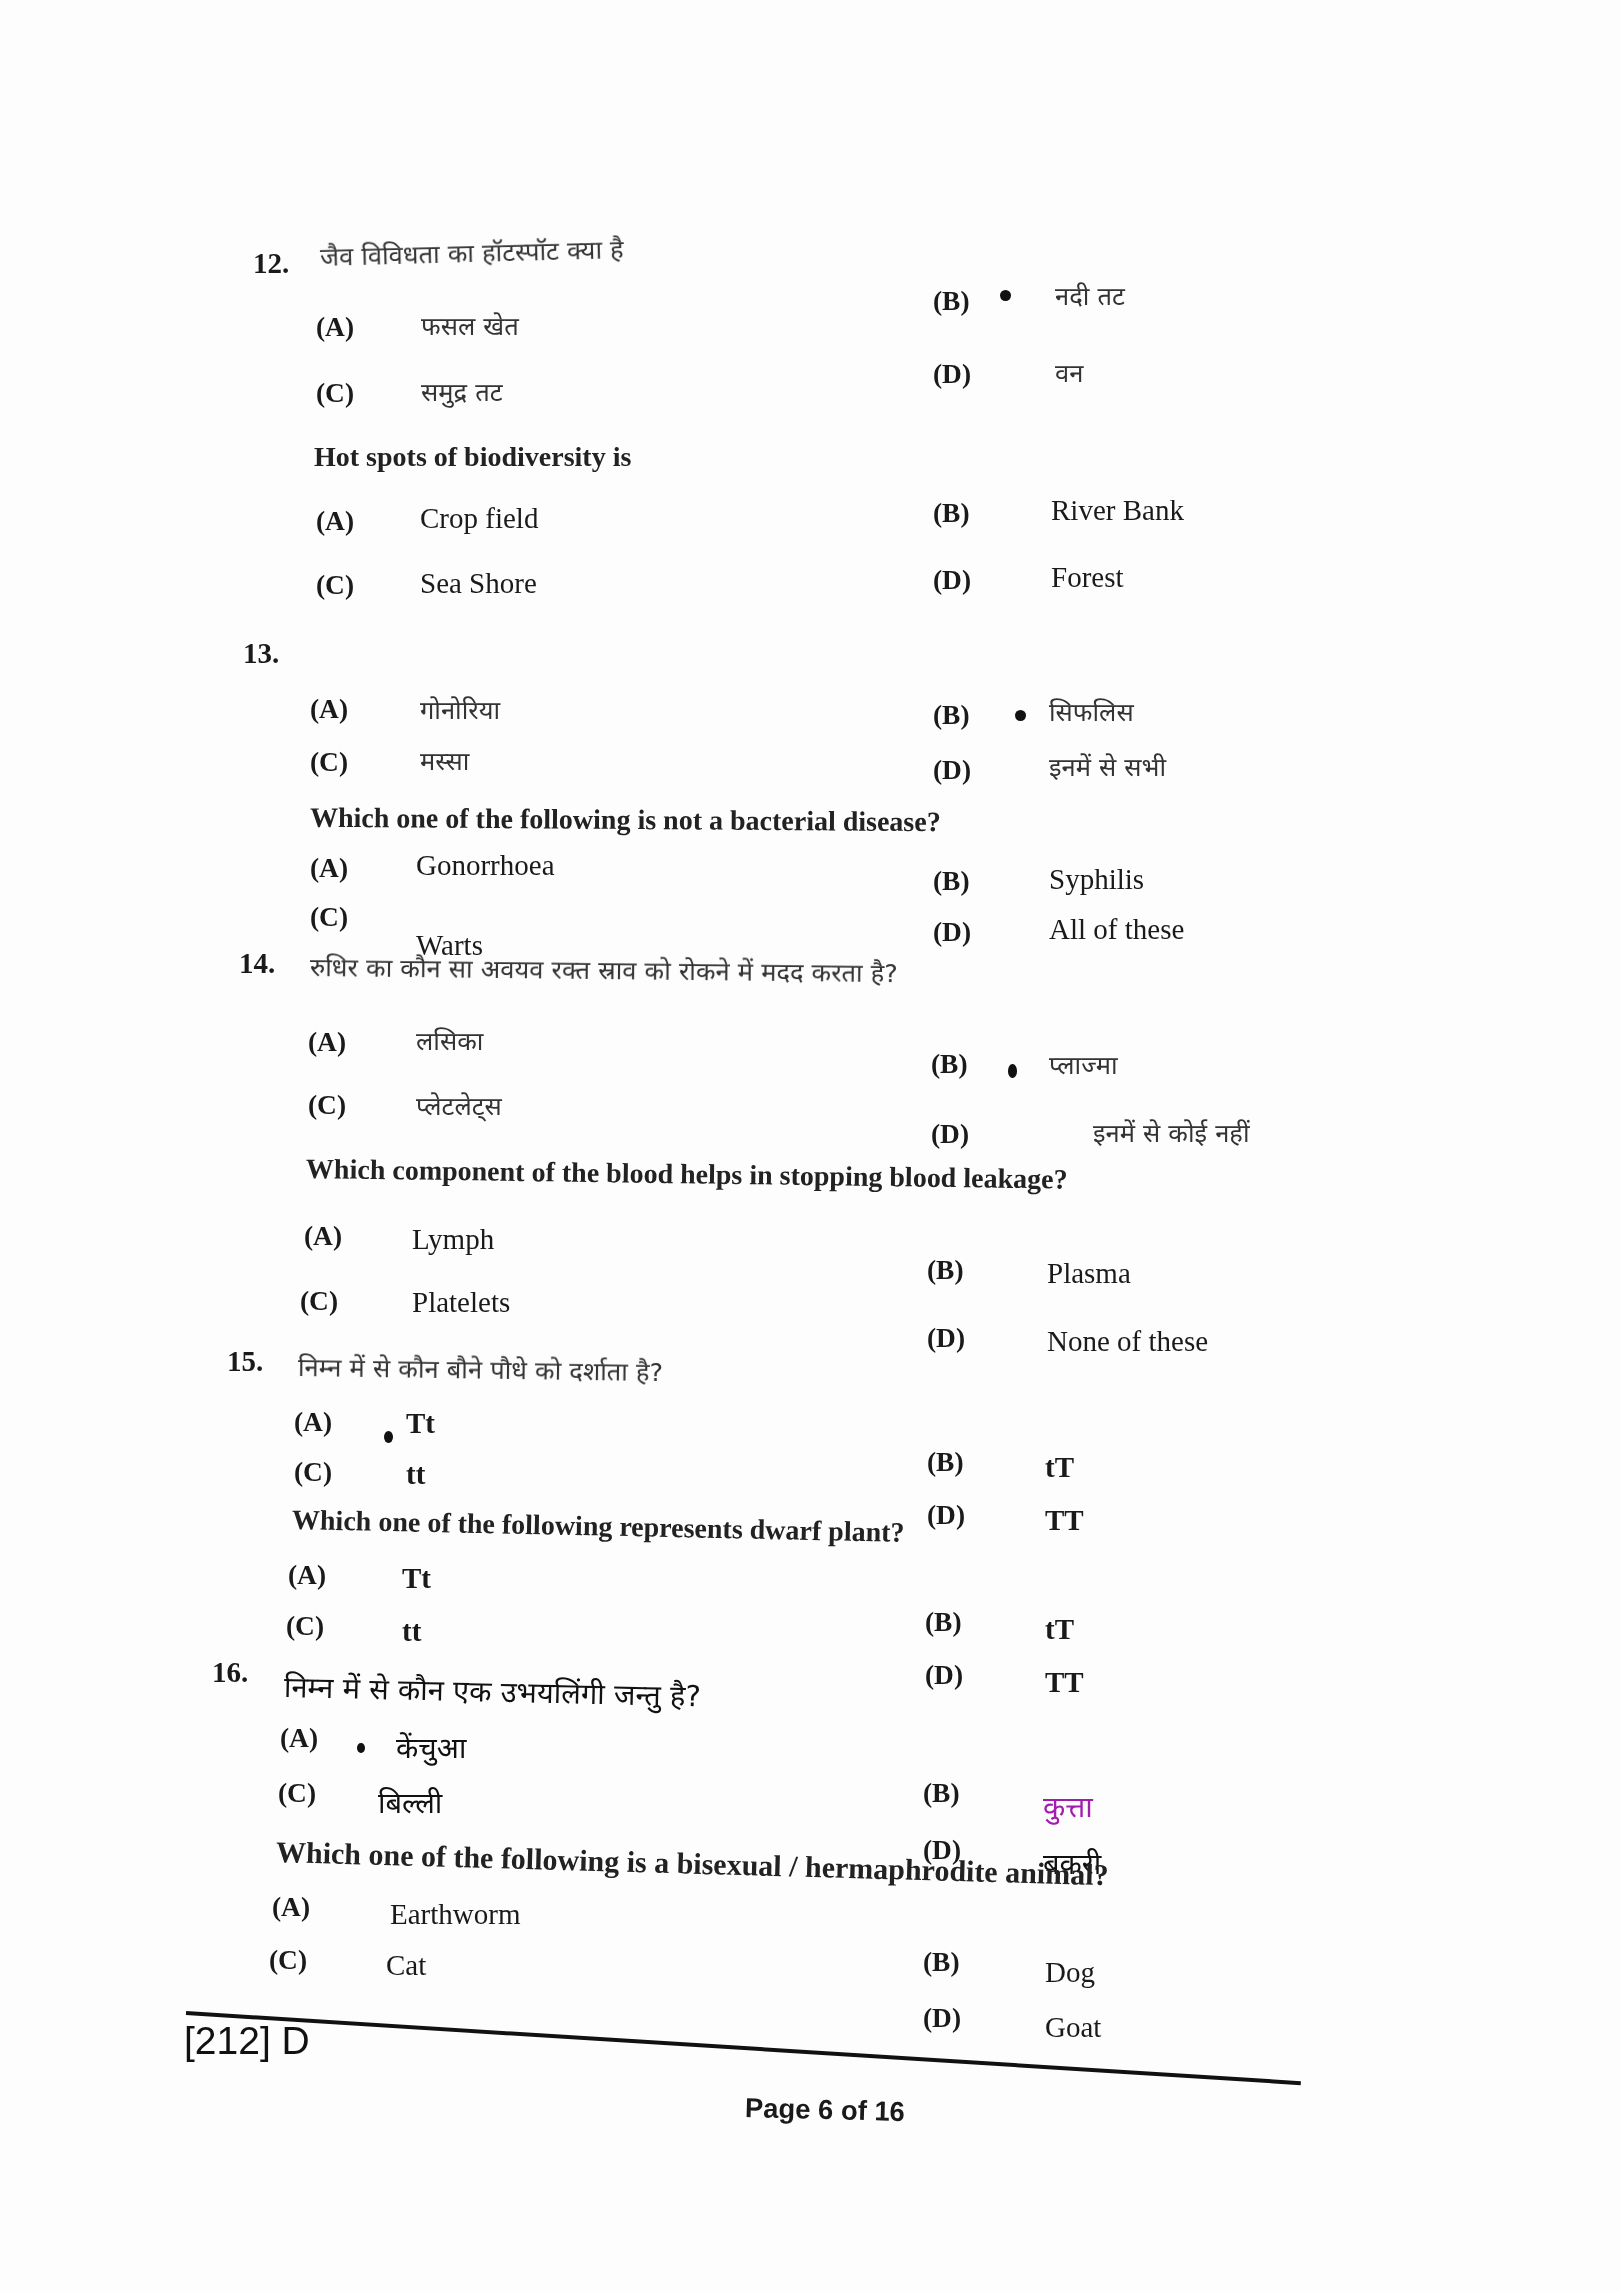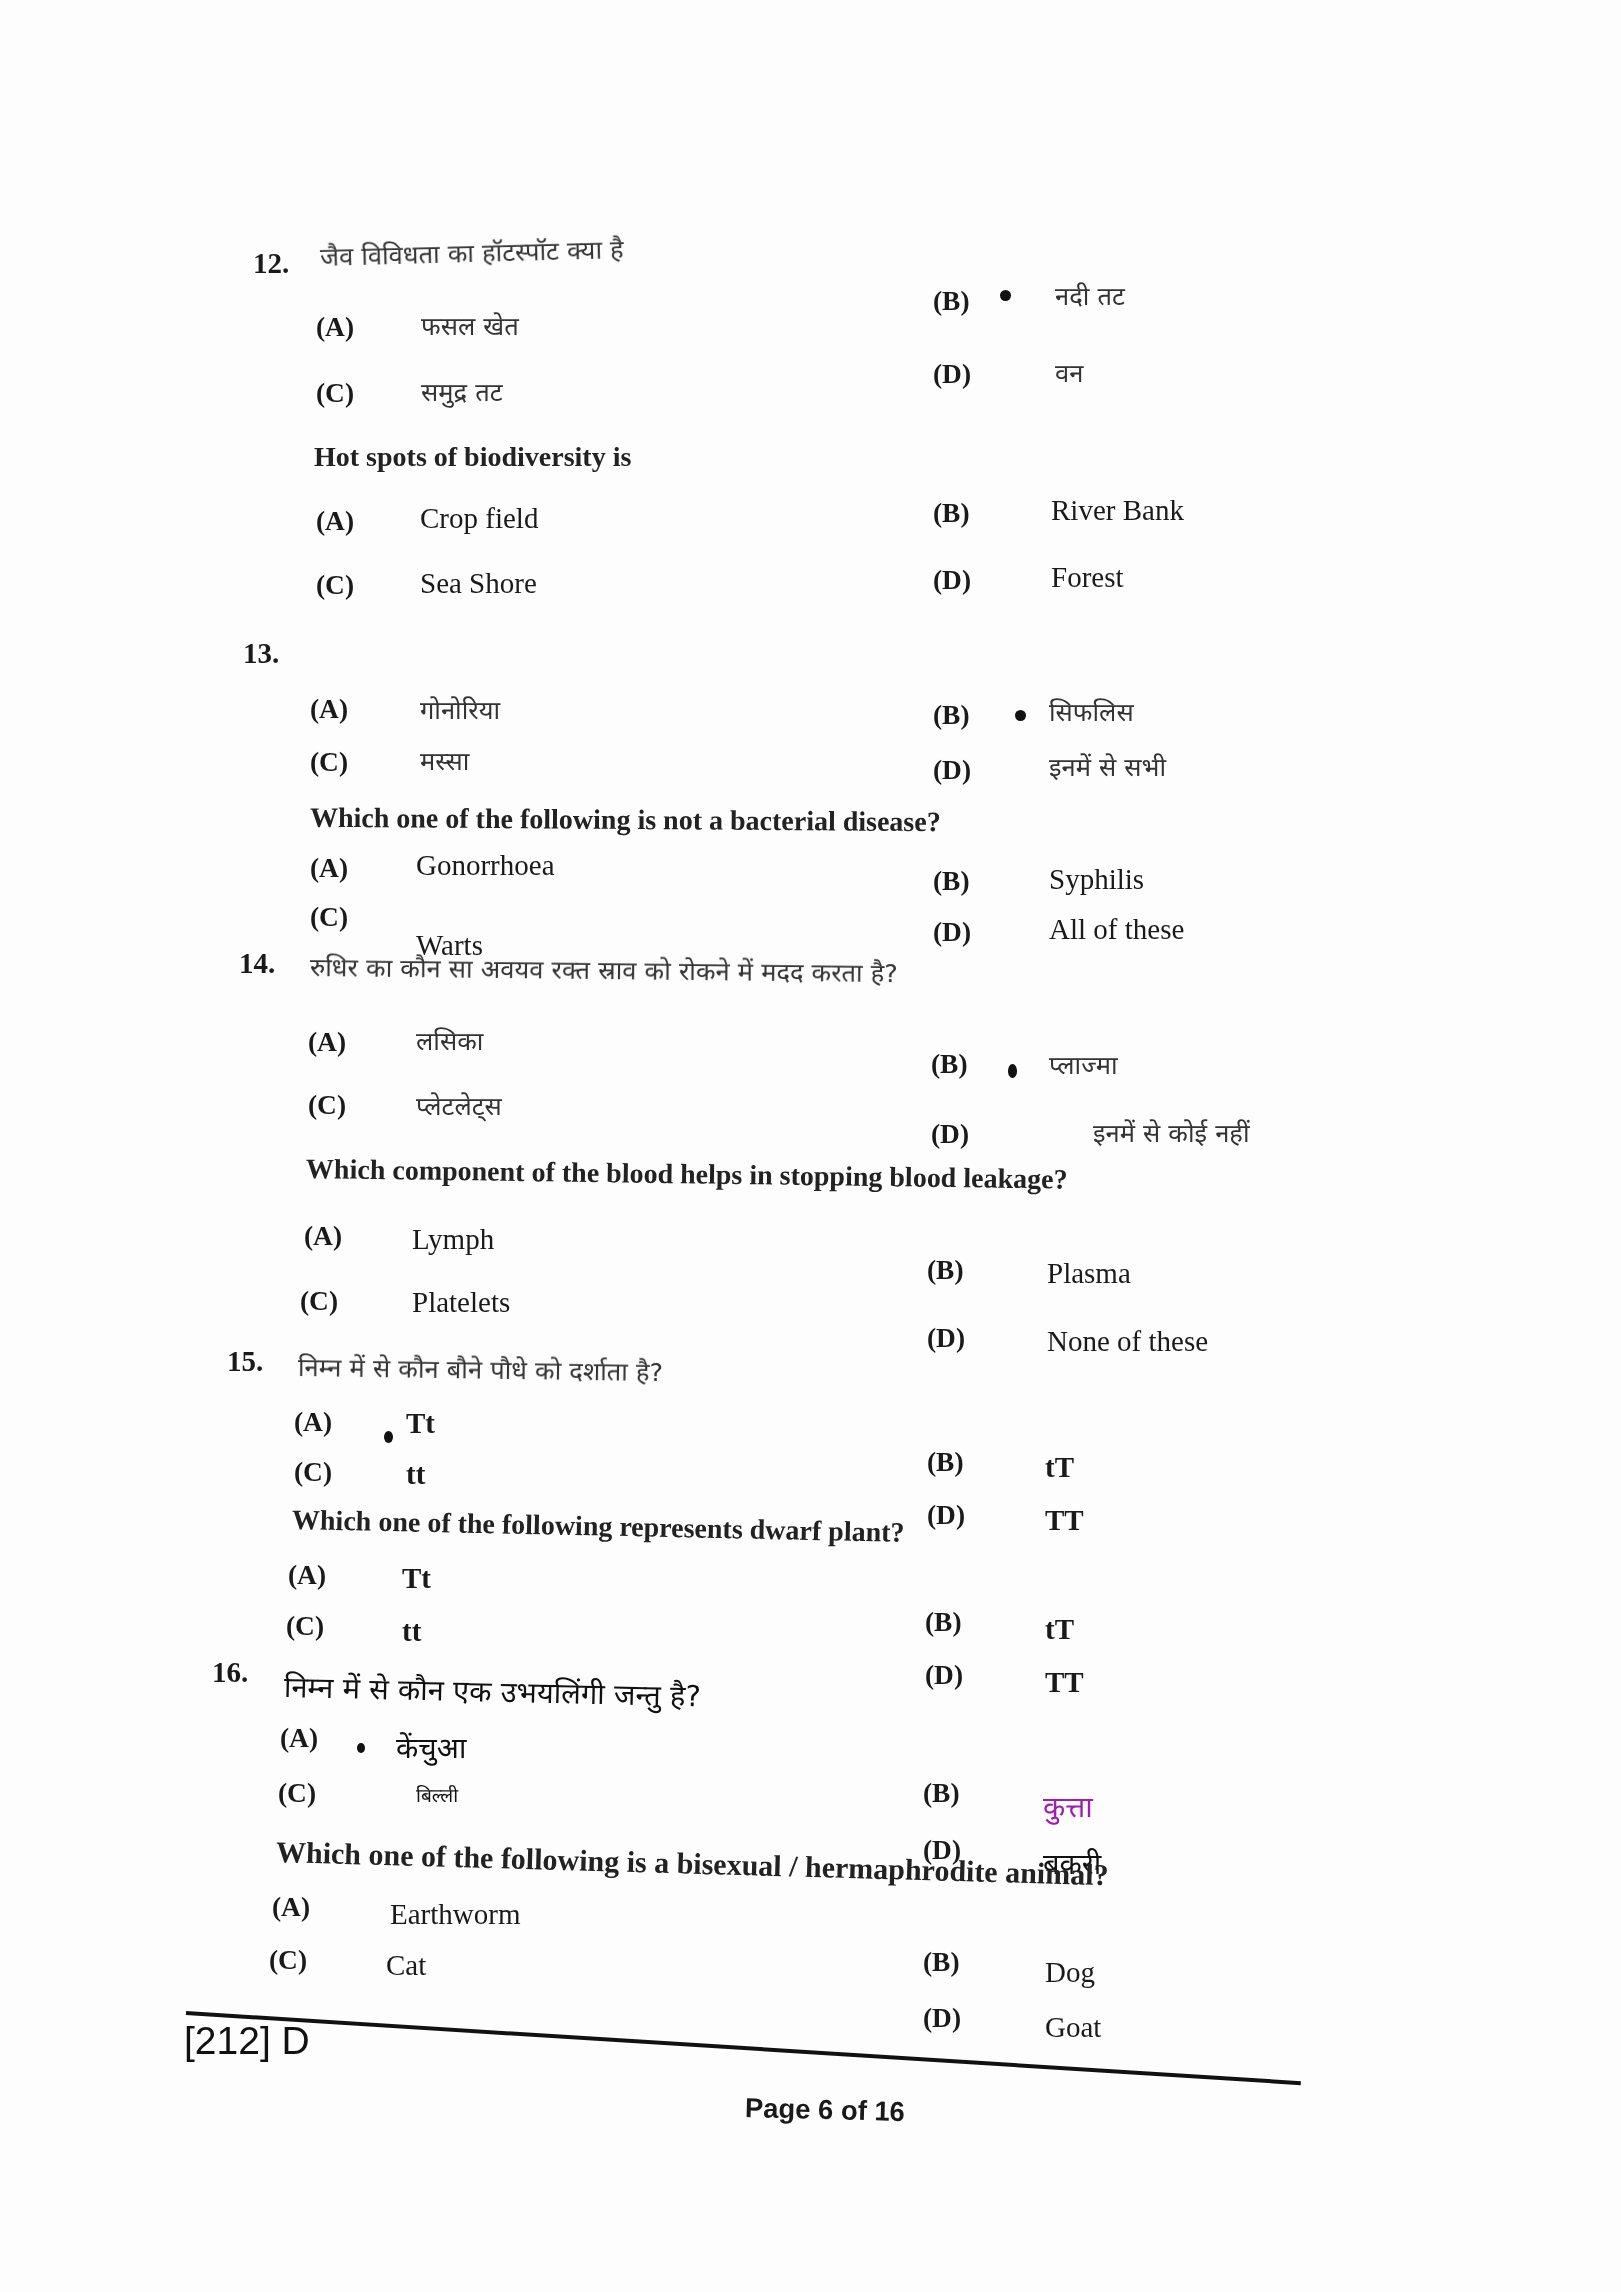--- a/index.html
+++ b/index.html
@@ -111,21 +111,21 @@
   <span class="t opt" style="left:1045px;top:1666px;font-weight:bold;">TT</span>
 
   <span class="t qn" style="left:212px;top:1656px;">16.</span>
   <span class="t hi" style="left:284px;top:1666px;font-size:29px;color:#111;filter:none;transform:rotate(1.3deg);transform-origin:left;">निम्न में से कौन एक उभयलिंगी जन्तु है?</span>
   <span class="t lbl" style="left:280px;top:1723px;">(A)</span>
   <span class="dot" style="left:357px;top:1743px;width:7.8px;height:9.8px;"></span>
   <span class="t hi" style="left:396px;top:1727px;font-size:29px;color:#111;filter:none;">केंचुआ</span>
   <span class="t lbl" style="left:923px;top:1778px;">(B)</span>
   <span class="t hi" style="left:1043px;top:1786px;font-size:29px;color:#a21caf;filter:none;">कुत्ता</span>
   <span class="t lbl" style="left:278px;top:1778px;">(C)</span>
-  <span class="t hi" style="left:416px;top:1782px;font-size:19px;color:#111;filter:none;">बिल्ली</span>
+  <span class="t hi" style="left:378px;top:1782px;font-size:29px;color:#111;filter:none;">बिल्ली</span>
   <span class="t lbl" style="left:923px;top:1835px;">(D)</span>
   <span class="t hi" style="left:1043px;top:1843px;font-size:29px;color:#111;filter:none;">बकरी</span>
 
   <span class="t en" style="left:276px;top:1835px;font-size:30px;transform:rotate(1.6deg);transform-origin:left;">Which one of the following is a bisexual / hermaphrodite animal?</span>
   <span class="t lbl" style="left:272px;top:1892px;">(A)</span>
   <span class="t opt" style="left:390px;top:1898px;">Earthworm</span>
   <span class="t lbl" style="left:923px;top:1947px;">(B)</span>
   <span class="t opt" style="left:1045px;top:1956px;">Dog</span>
   <span class="t lbl" style="left:269px;top:1945px;">(C)</span>
   <span class="t opt" style="left:386px;top:1949px;">Cat</span>

